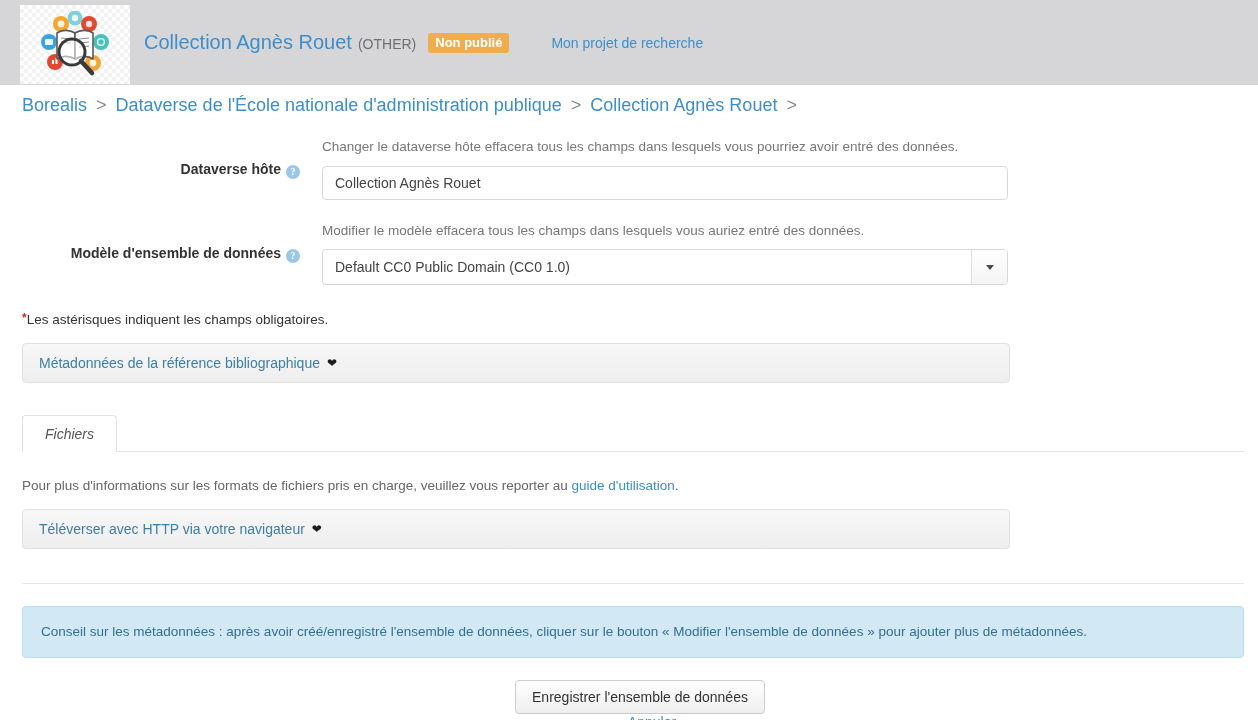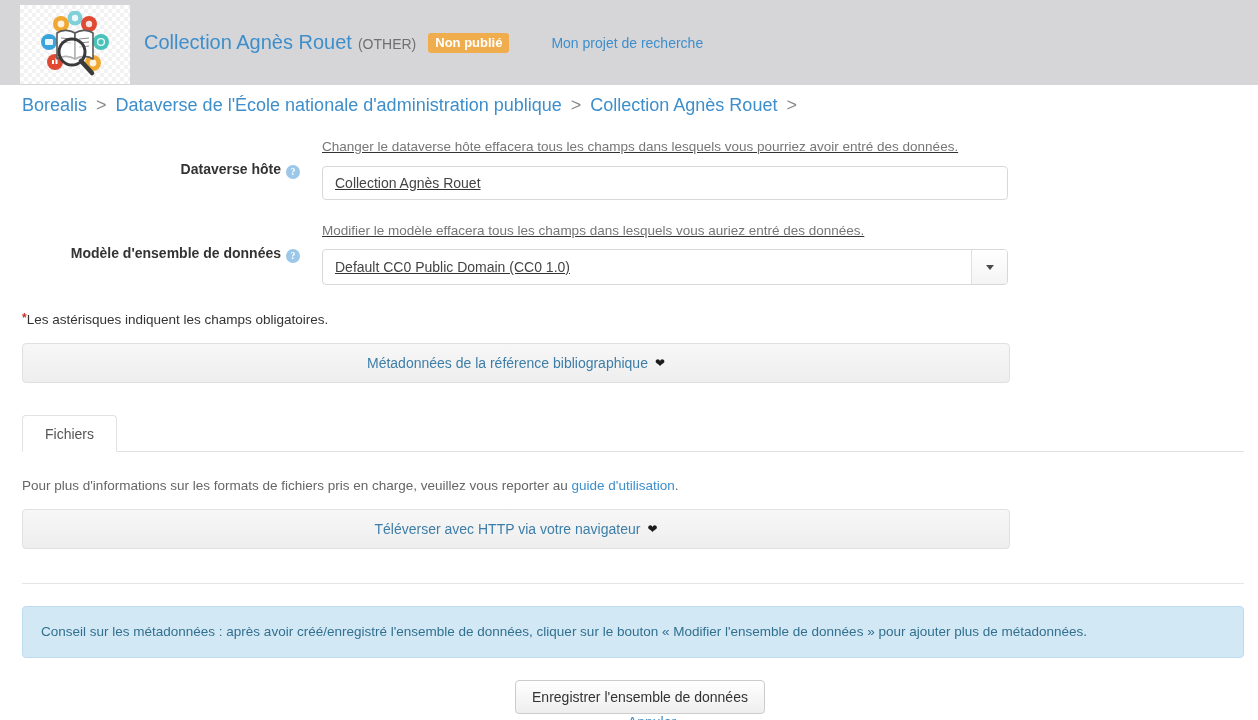--- a/index.html
+++ b/index.html
@@ -125,21 +125,21 @@
     color: #ffffff;
     font-size: 10px;
     font-weight: bold;
     line-height: 14px;
     text-align: center;
     vertical-align: -1px;
     margin-left: 5px;
     cursor: help;
     font-family: "Liberation Serif", serif;
   }
-  .form-field { flex: 1 1 auto; padding-right: 24px; text-decoration: underline; }
+  .form-field { flex: 1 1 auto; padding-right: 24px; }
   .field-note {
     font-size: 13.5px;
     color: #777777;
     margin-bottom: 10px;
     line-height: 1.3;
   }
 
   .text-input {
     display: block;
     width: 686px;
@@ -210,40 +210,40 @@
     margin: 16px 0 0 22px;
     width: 988px;
     height: 40px;
     background: linear-gradient(#f7f7f7, #eeeeee);
     border: 1px solid #e0e0e0;
     border-radius: 4px;
     display: flex;
     align-items: center;
     padding: 0 16px;
     cursor: pointer;
-    justify-content: center;
   }
   .accordion-label {
     font-size: 14px;
     color: #3d7ea8;
   }
   .accordion-chev {
     margin-left: 7px;
     font-size: 12px;
     color: #1c1c1c;
     line-height: 1;
   }
 
   
   .tabs-wrap {
     margin: 32px 0 0 22px;
     width: 1222px;
     border-bottom: 1px solid #e2e2e2;
     height: 37px;
     position: relative;
+    font-style: italic;
   }
   .tab-item {
     position: absolute;
     left: 0;
     bottom: -1px;
     height: 37px;
     padding: 0 22px;
     display: flex;
     align-items: center;
     font-size: 14px;

